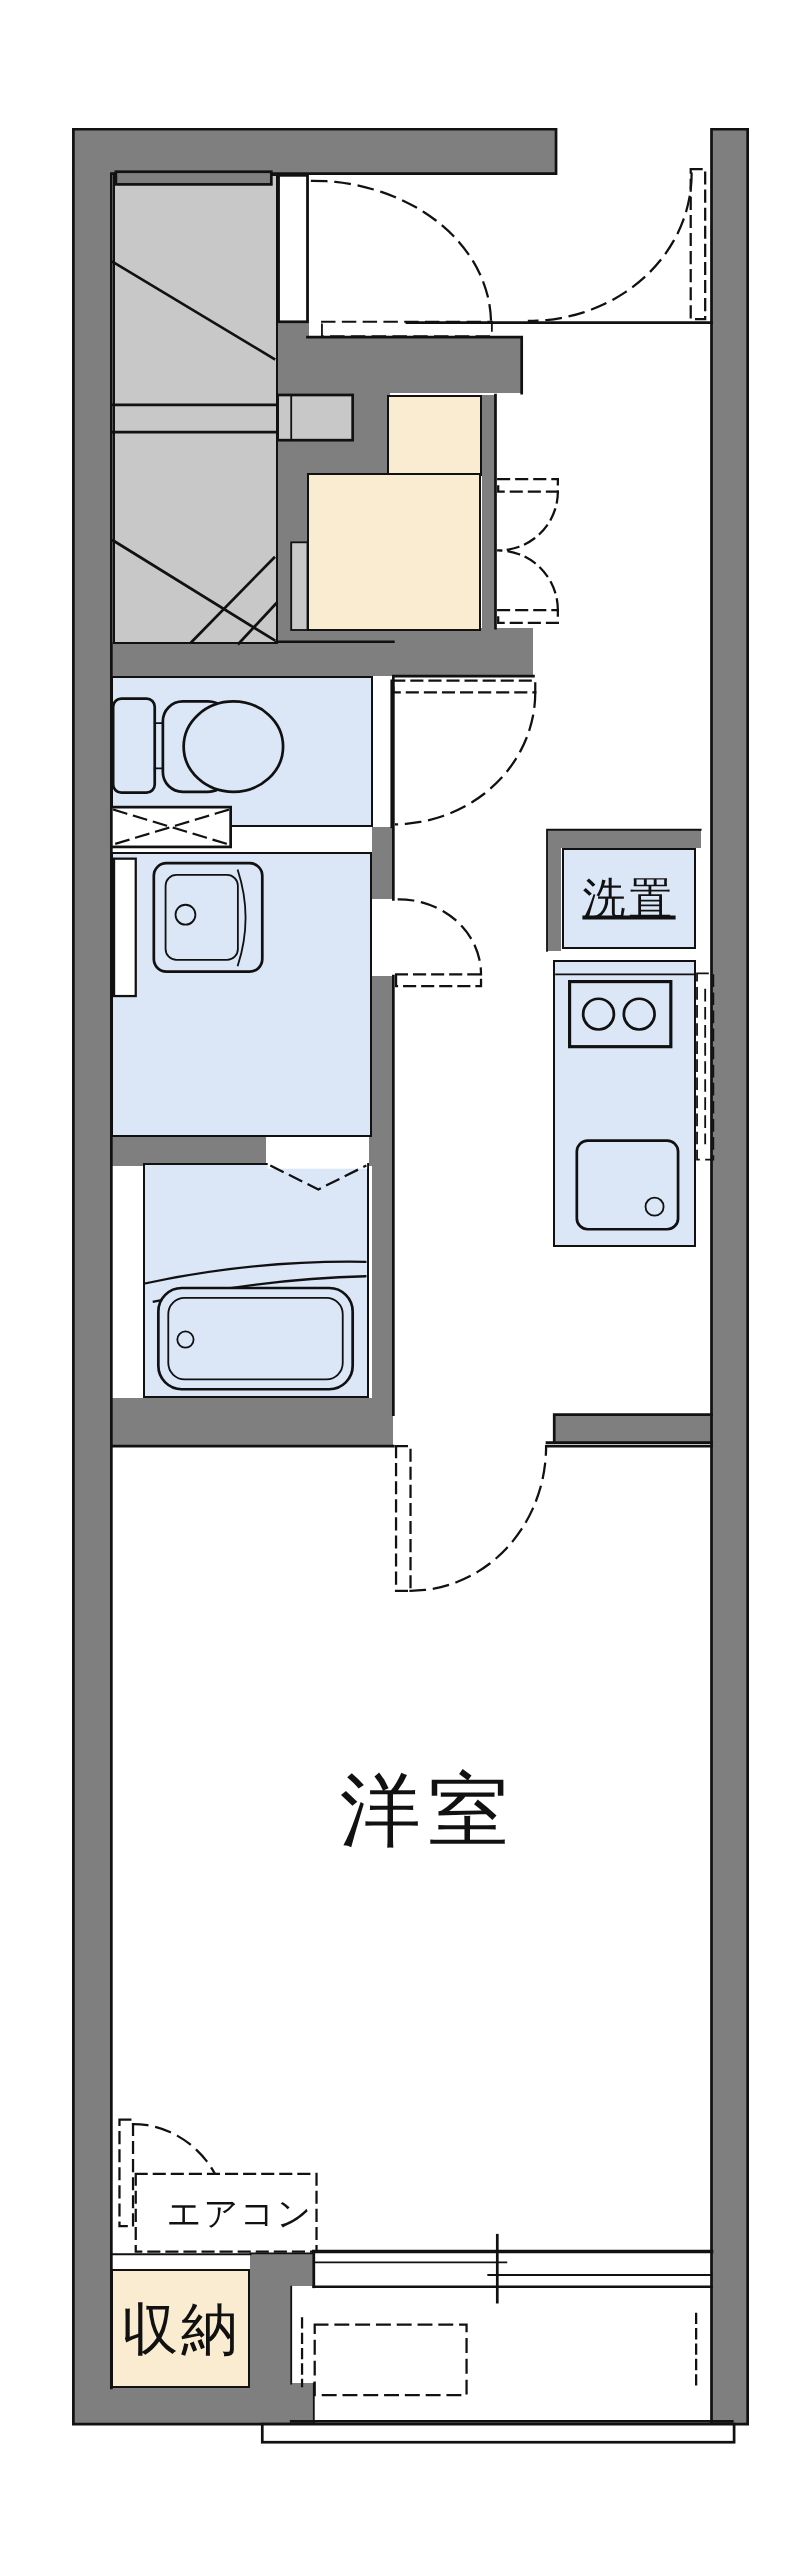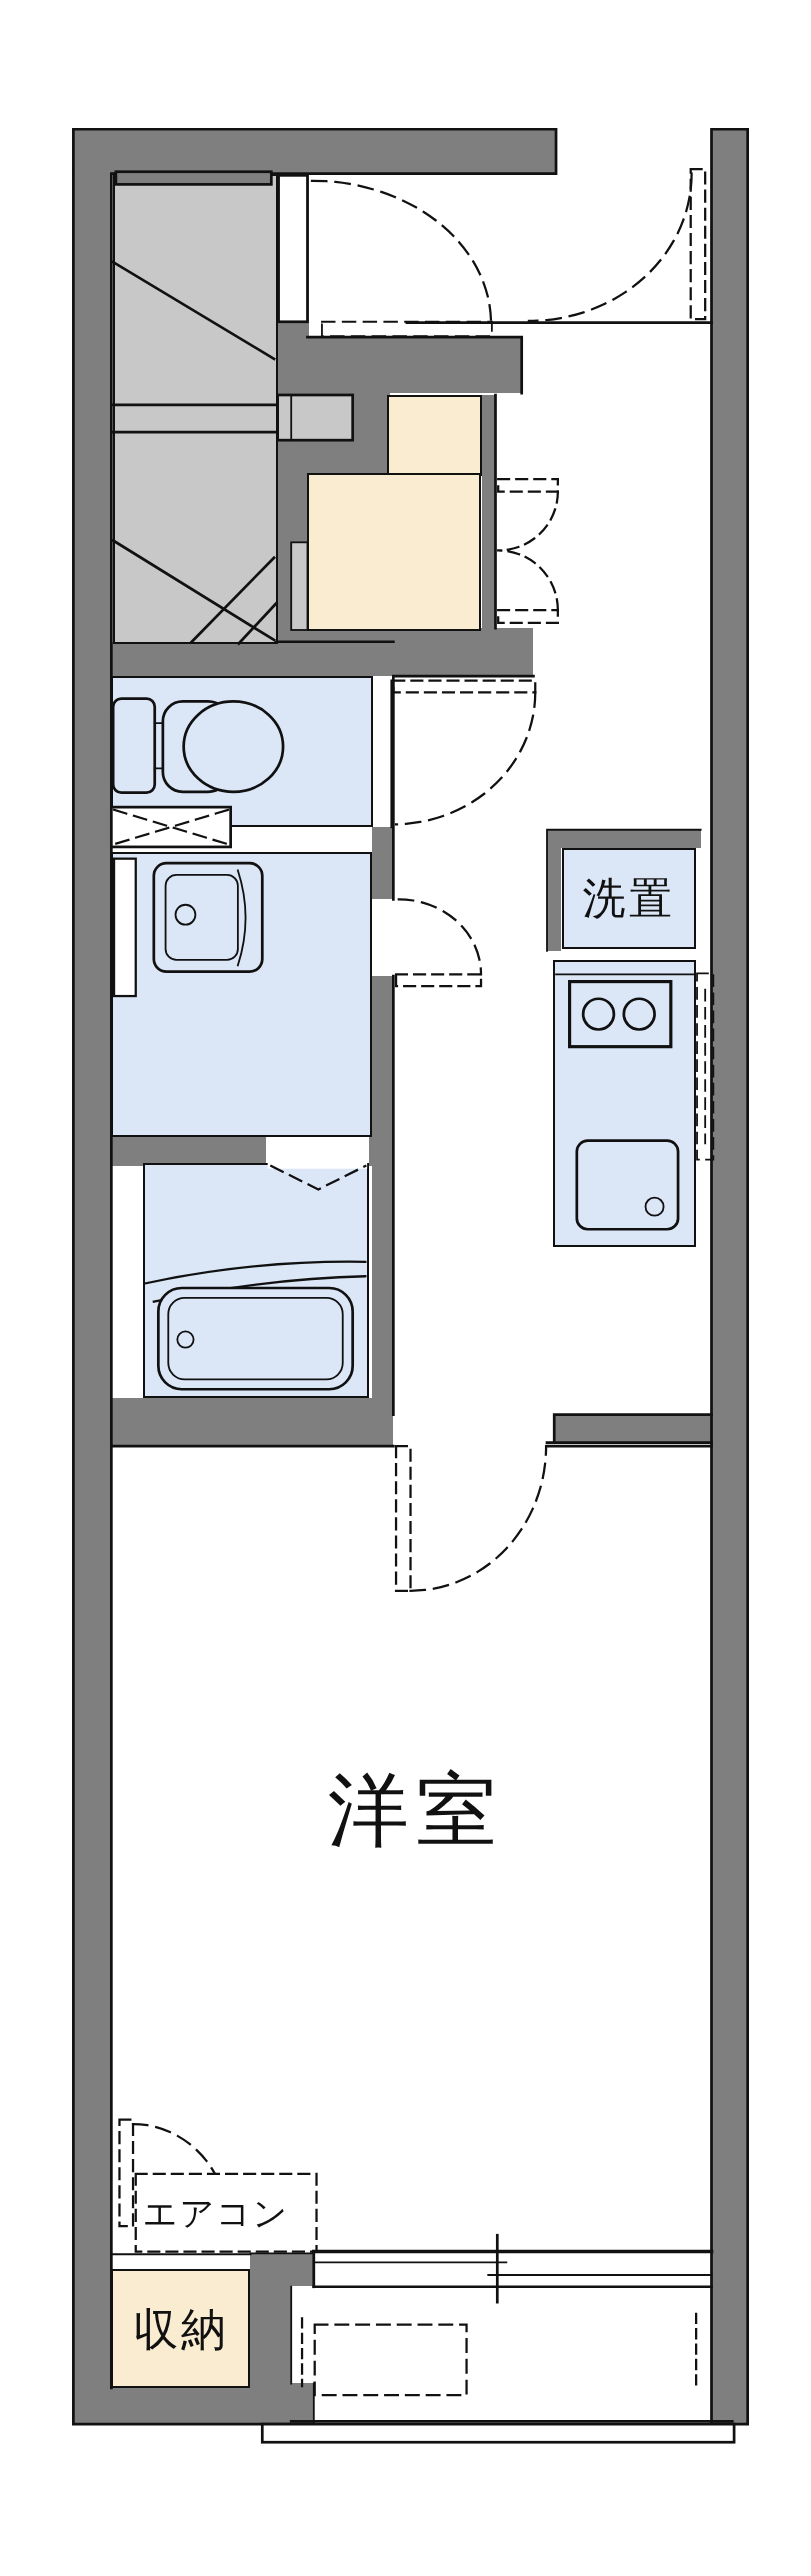--- a/index.html
+++ b/index.html
@@ -6,25 +6,25 @@
   #plan{position:relative;width:812px;height:2576px;background:#fff;overflow:hidden;
         font-family:"DejaVu Sans","Liberation Sans",sans-serif;}
   .wall{position:absolute;background:#7f7f7f;}
   .room{position:absolute;box-sizing:border-box;border:2.7px solid #111;}
   .blue{background:#dbe6f7;}
   .cream{background:#faecd1;}
   .gray{background:#c8c8c8;}
   svg.overlay{position:absolute;left:0;top:0;pointer-events:none;}
   .lbl{position:absolute;color:#111;white-space:nowrap;transform:translate(-50%,-50%);
        text-align:center;line-height:1;}
-  .lbl-washer{font-size:43px;letter-spacing:3.6px;}
+  .lbl-washer{font-size:43px;letter-spacing:3.6px;text-decoration:underline;}
   .lbl-room{font-size:81px;letter-spacing:7.2px;}
   .lbl-area{font-size:49px;}
   .lbl-aircon{font-size:34px;letter-spacing:1.8px;}
-  .lbl-storage{font-size:45px;letter-spacing:2.7px;}
+  .lbl-storage{font-size:57px;letter-spacing:2.7px;}
 </style>
 </head>
 <body>
 
 <div id="plan">
 
   <div class="wall" style="left:73px;top:129px;width:38px;height:2295px"></div>
   <div class="wall" style="left:73px;top:129px;width:483px;height:44px"></div>
   <div class="wall" style="left:711px;top:129px;width:36px;height:2295px"></div>
   <div class="wall" style="left:276px;top:174px;width:33px;height:470px"></div>
@@ -171,18 +171,18 @@
 
     <g>
       <path d="M322,2679 H810" stroke-width="3"></path>
       <rect x="290" y="2682" width="522" height="20" fill="#fff" stroke-width="3"></rect>
       <rect x="348" y="2572" width="168" height="78" stroke-width="2.5" stroke-dasharray="14 9"></rect>
       <path d="M334,2565 V2640 M770,2560 V2640" stroke-width="2.5" stroke-dasharray="10 7"></path>
     </g>
   </svg>
 
   <div class="lbl lbl-washer" style="left:629px;top:898px">洗置</div>
-  <div class="lbl lbl-room" style="left:416px;top:1810px">洋室</div>
-  <div class="lbl lbl-aircon" style="left:216px;top:2213px">エアコン</div>
+  <div class="lbl lbl-room" style="left:428px;top:1810px">洋室</div>
+  <div class="lbl lbl-aircon" style="left:240px;top:2213px">エアコン</div>
   <div class="lbl lbl-storage" style="left:181px;top:2329px">収納</div>
 
 </div>
 
 
 </body></html>

